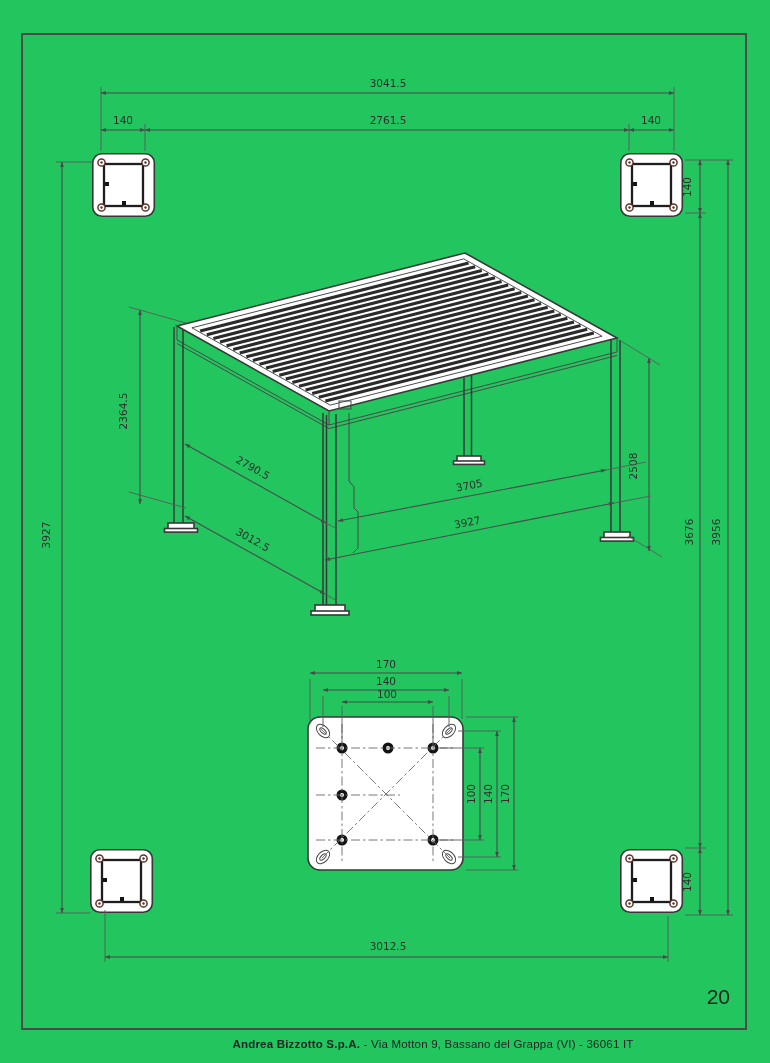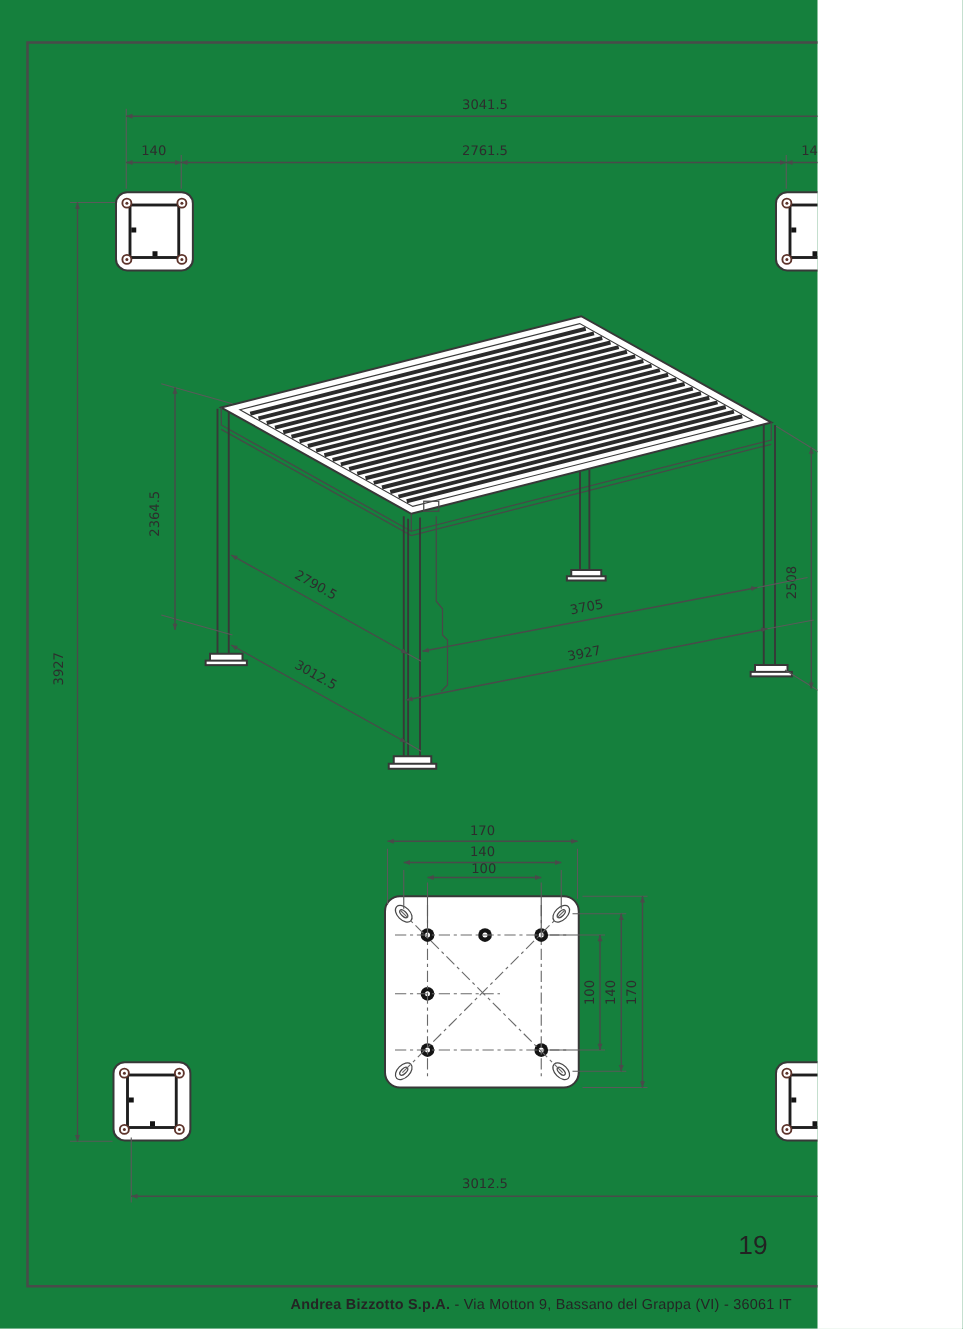--- a/index.html
+++ b/index.html
@@ -1,16 +1,16 @@
 <!DOCTYPE html>
 <html><head>
 <meta charset="utf-8">
 <style>
   html,body{margin:0;padding:0;background:#fff;}
-  .sheet{position:relative;width:654px;height:1063px;background:#15803d;overflow:hidden;
+  .sheet{position:relative;width:770px;height:1063px;background:#22c55e;overflow:hidden;
          font-family:"Liberation Sans",sans-serif;}
   .frame{position:absolute;left:21px;top:33px;width:726px;height:997px;
          border:2.4px solid #4a4a4a;box-sizing:border-box;}
   svg{position:absolute;left:0;top:0;}
   .dl{stroke:#4a4a4a;stroke-width:1.1;fill:none;}
   .ext{stroke:#5a5a5a;stroke-width:0.9;fill:none;}
   .dr{stroke:#383838;stroke-width:1.5;fill:none;}
   .drf{fill:#ffffff;stroke:#383838;stroke-width:1.6;}
   .thin{stroke:#484848;stroke-width:1;fill:none;}
   .cl{stroke:#6a6a6a;stroke-width:0.9;stroke-dasharray:9 3 2.5 3;fill:none;}
@@ -269,15 +269,15 @@
     </g>
 
     <g>
       <line class="ext" x1="105" y1="910" x2="105" y2="962"></line>
       <line class="ext" x1="668" y1="916" x2="668" y2="962"></line>
       <line class="dl" x1="105" y1="957" x2="668" y2="957" marker-start="url(#ar)" marker-end="url(#ar)"></line>
       <text class="dt" x="388" y="950">3012.5</text>
     </g>
   </svg>
 
-  <div class="pagenum">19</div>
+  <div class="pagenum">20</div>
   <div class="footer"><b>Andrea Bizzotto S.p.A.</b><span> - Via Motton 9, Bassano del Grappa (VI) - 36061 IT</span></div>
 </div>
 
 </body></html>

